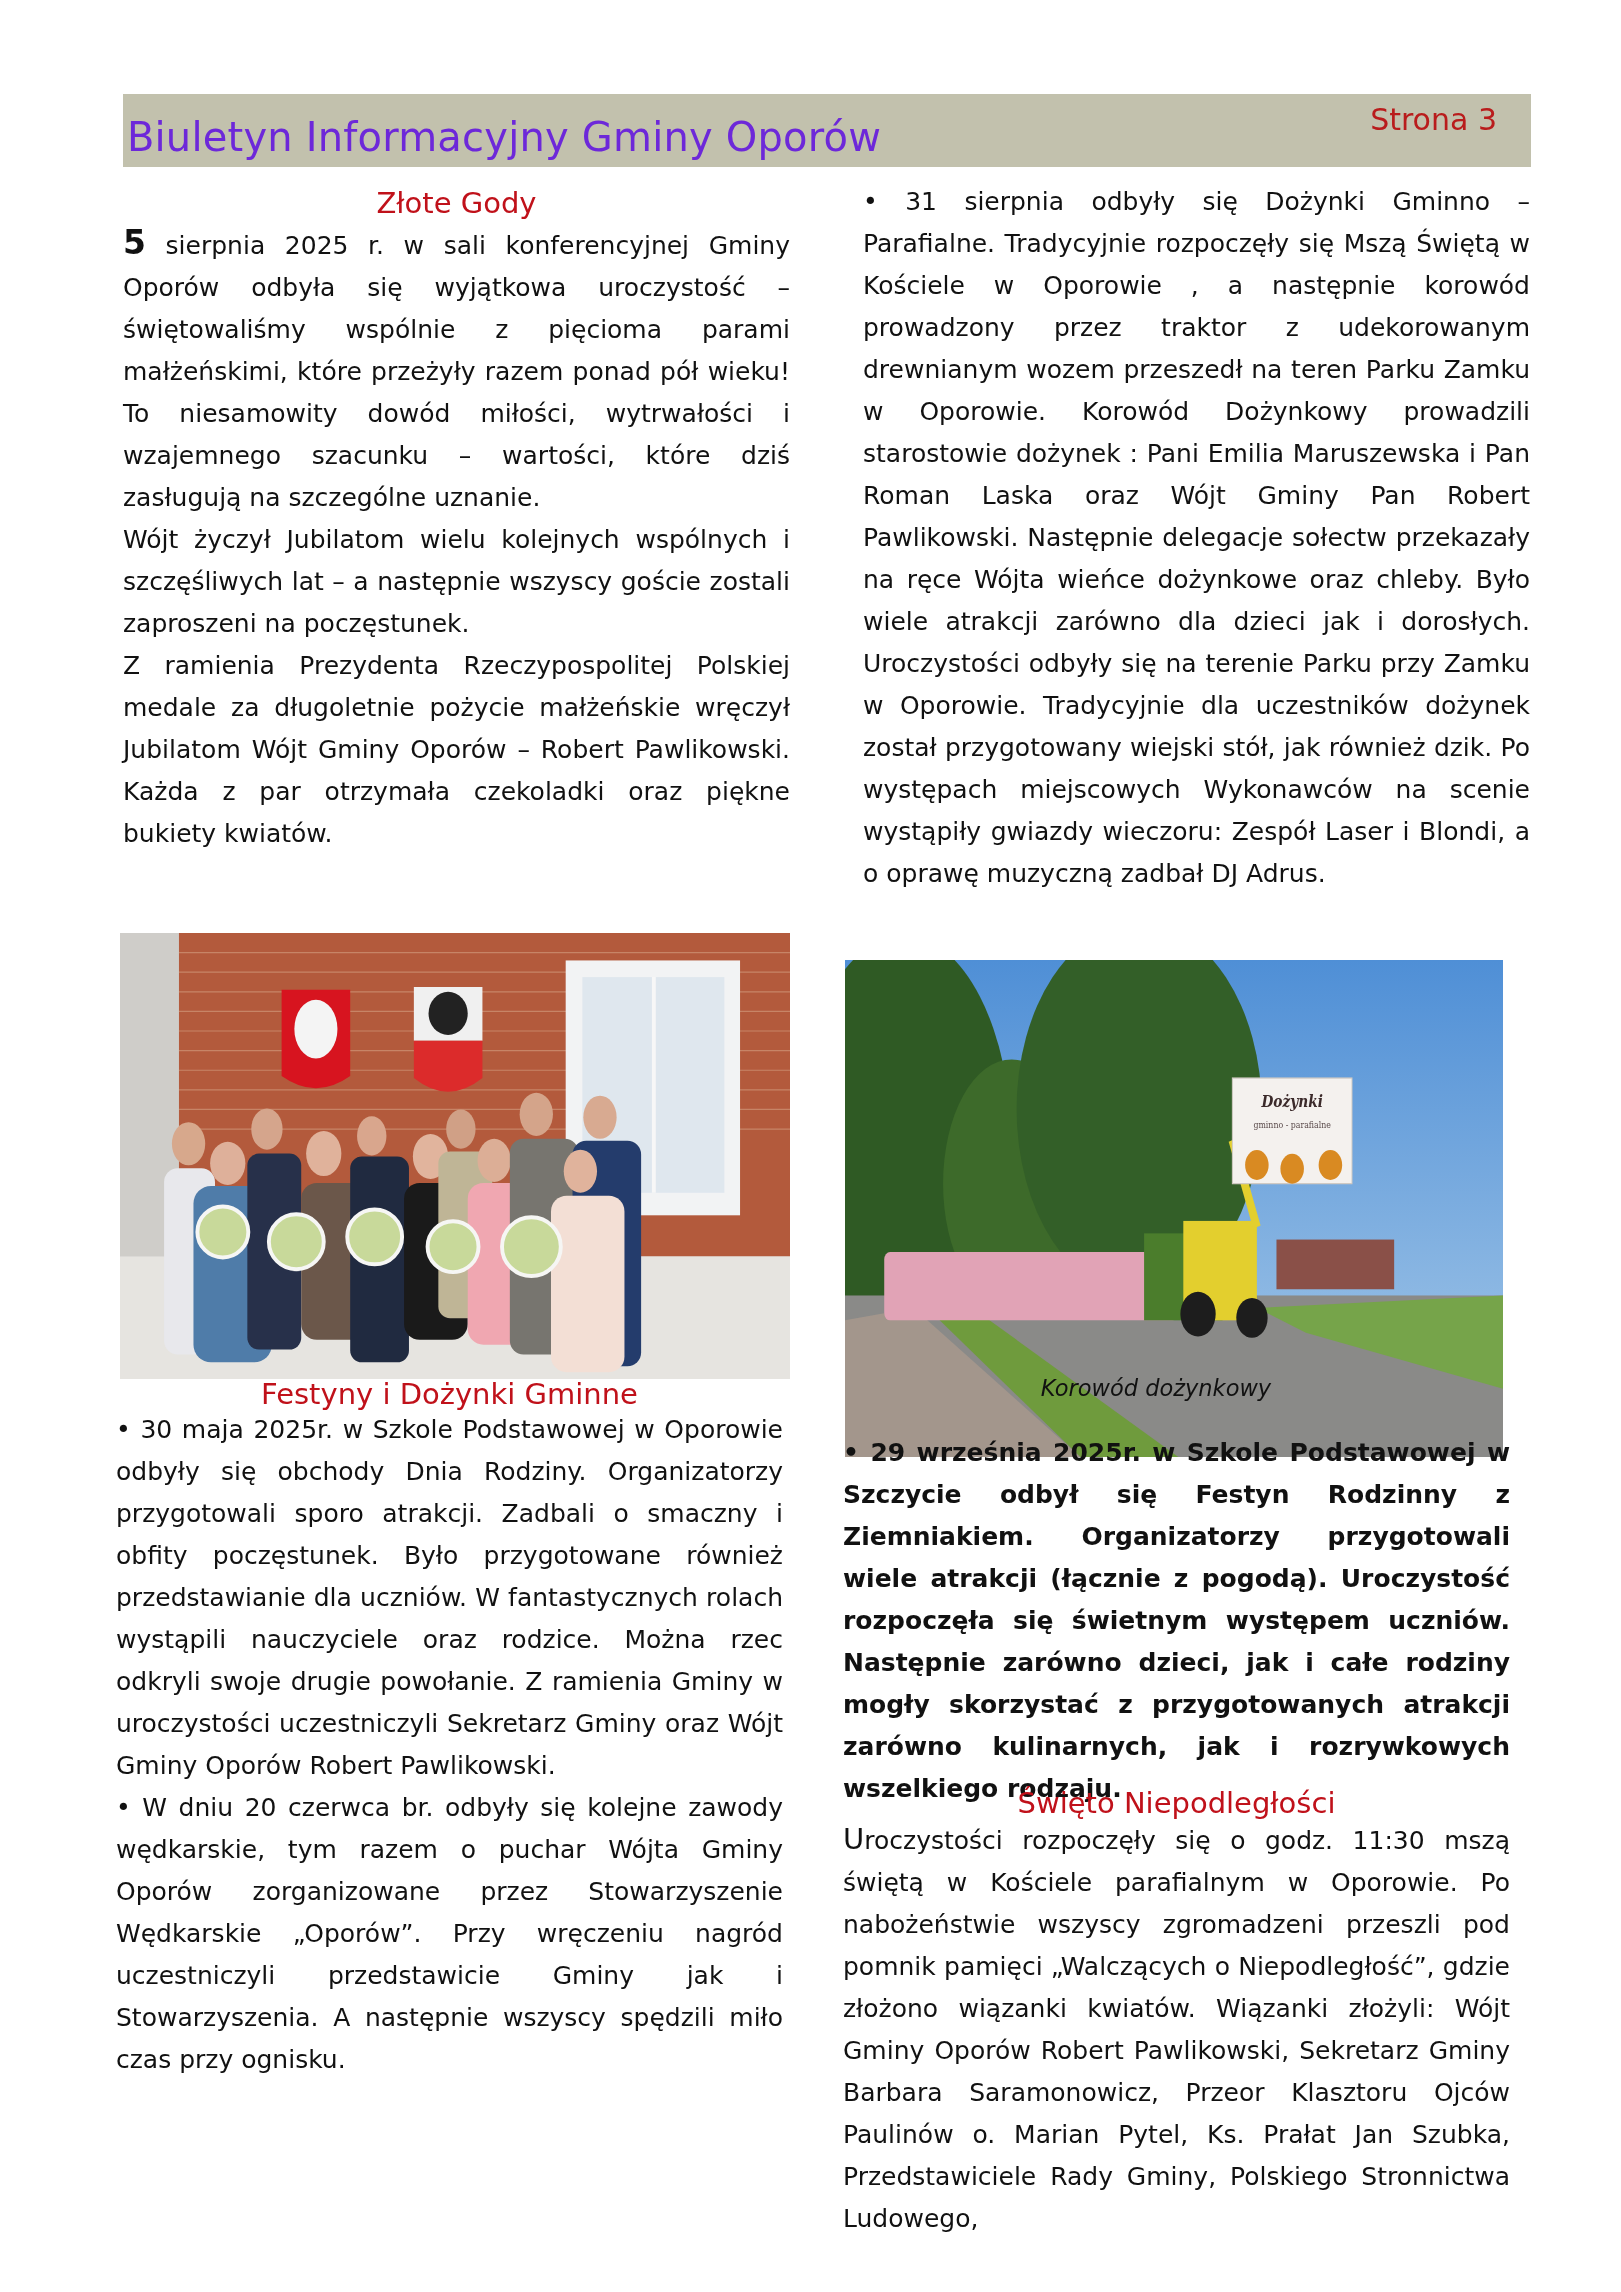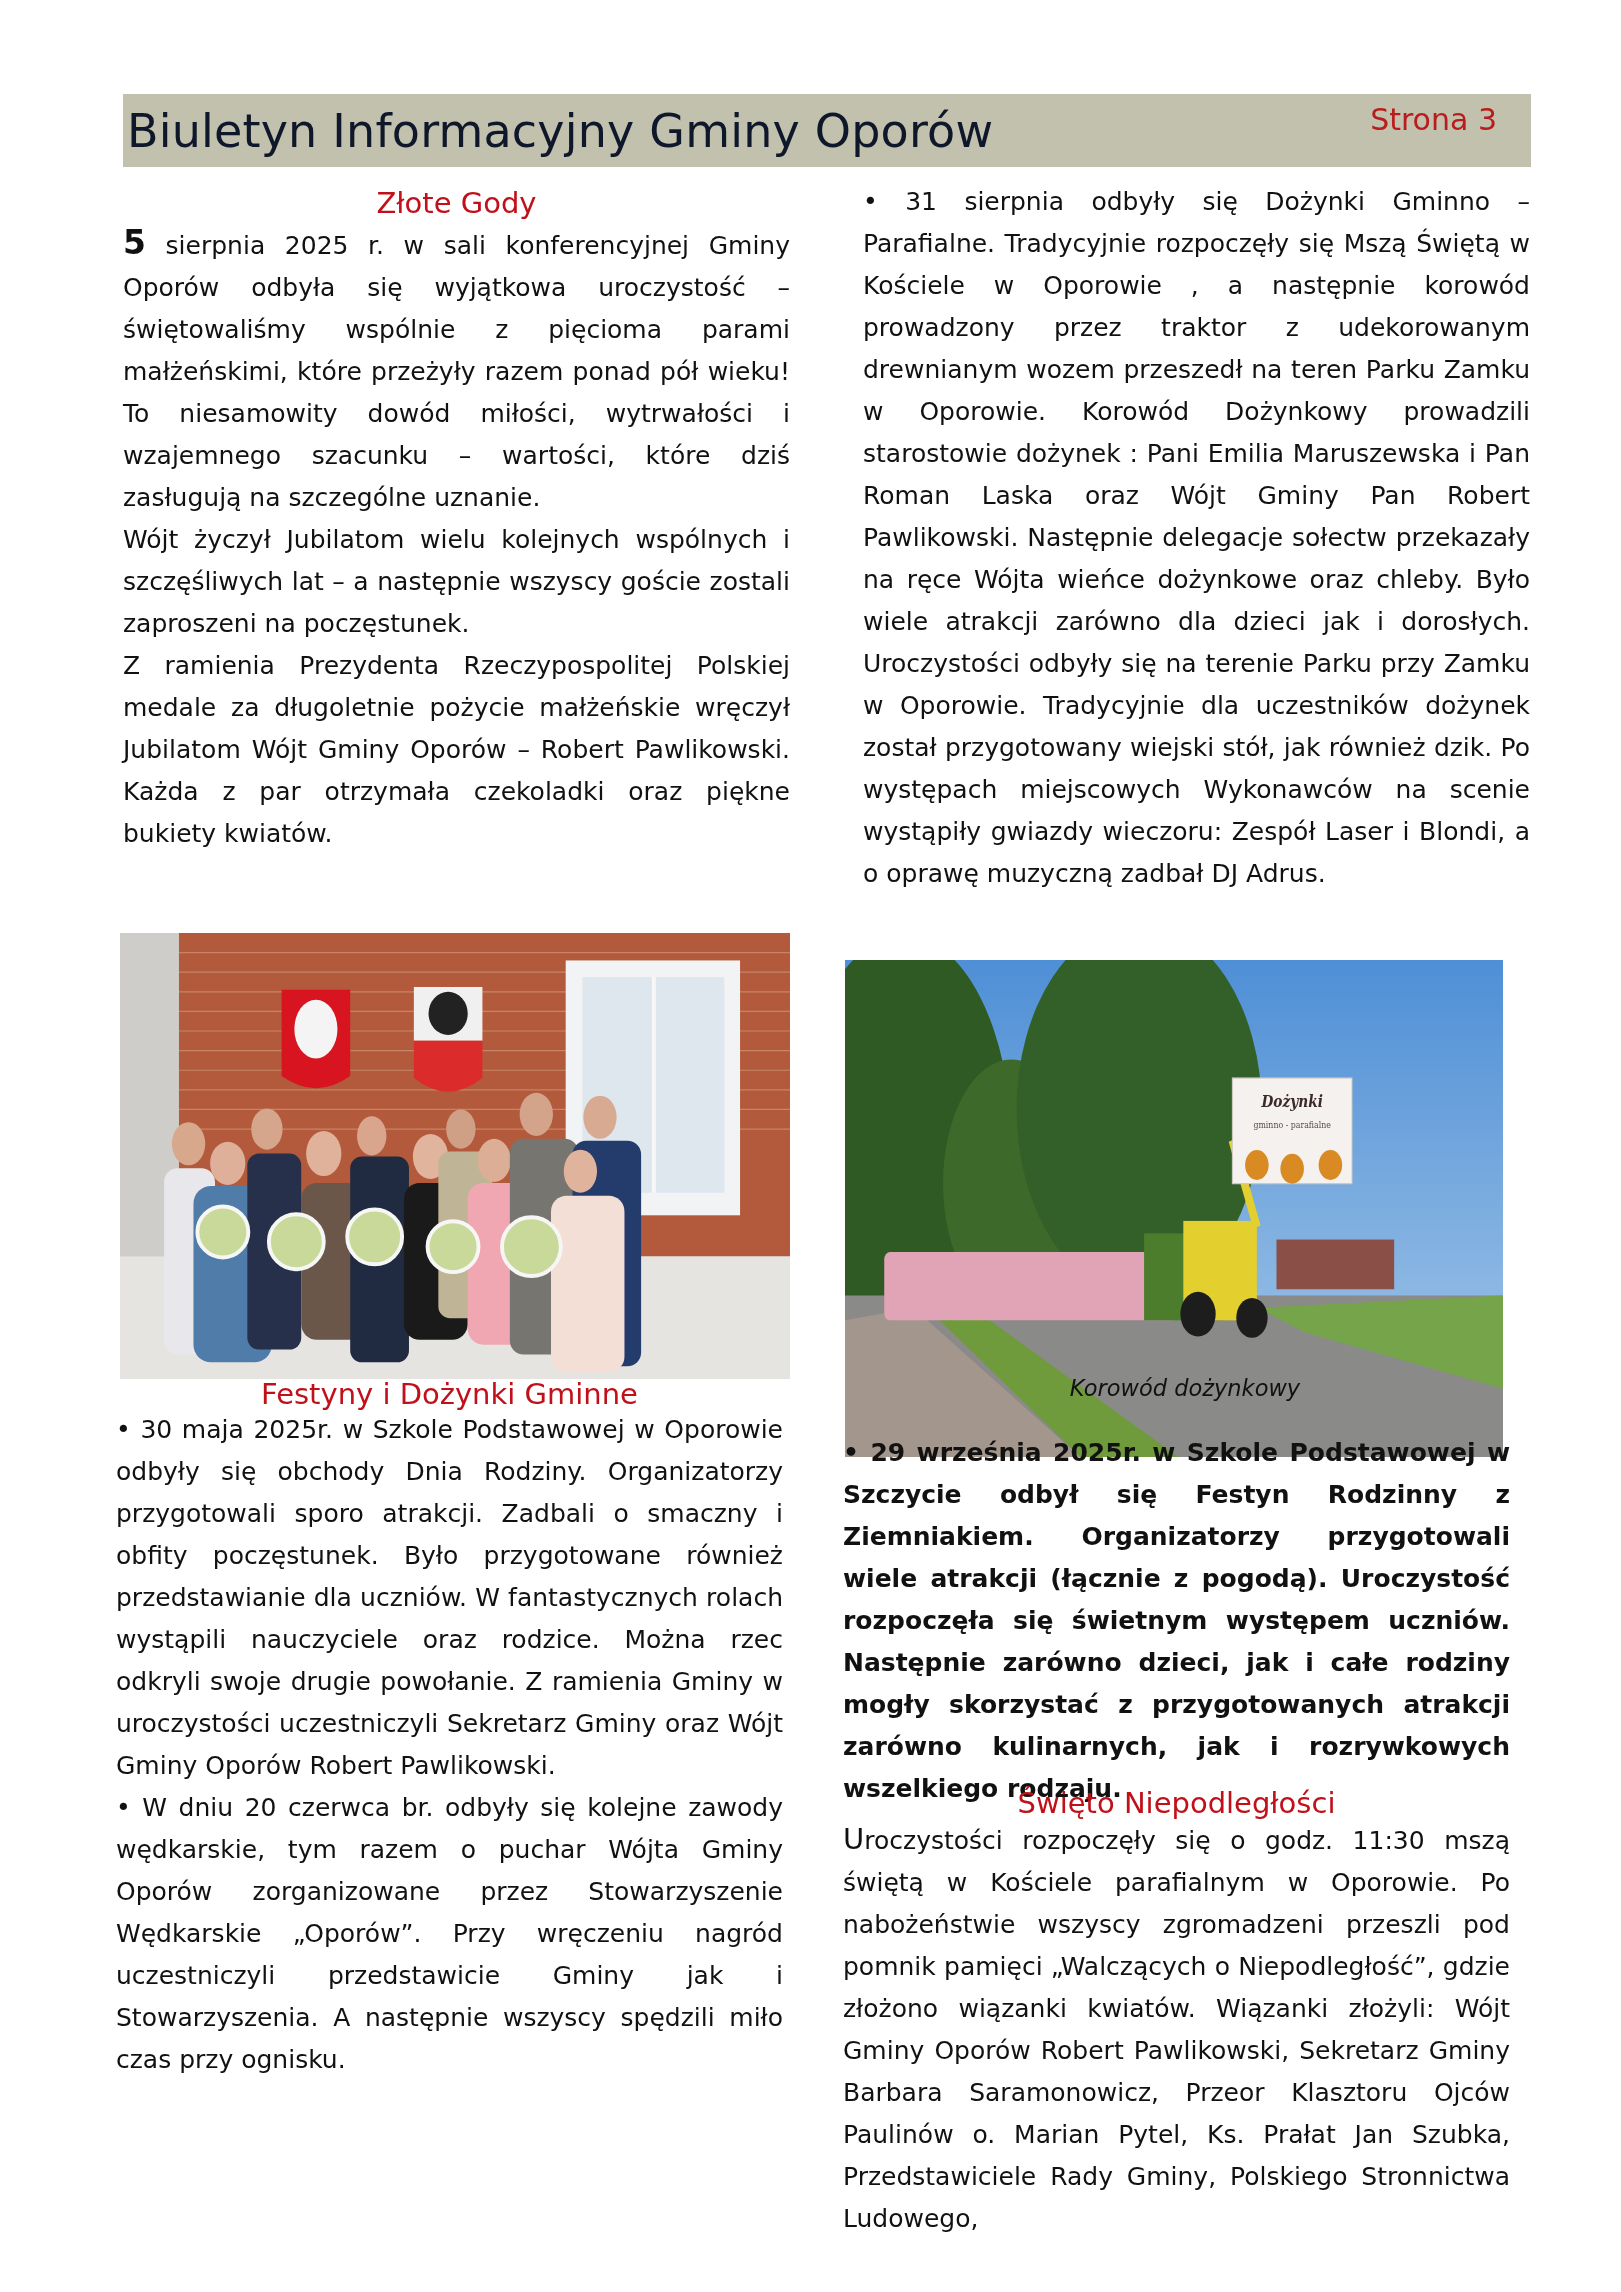--- a/index.html
+++ b/index.html
@@ -1,20 +1,20 @@
 <!DOCTYPE html>
 <html><head>
 <meta charset="utf-8">
 <style>
   html, body { margin:0; padding:0; background:#ffffff; }
   body { width:1621px; height:2293px; position:relative; overflow:hidden;
          font-family:"DejaVu Sans", sans-serif; color:#111; }
   .header { position:absolute; left:123px; top:94px; width:1408px; height:73px;
             background:#c2c1ad; }
-  .header .title { position:absolute; left:3.9px; top:10px; font-size:46px; color:#0f172a;
+  .header .title { position:absolute; left:3.9px; top:20px; font-size:40px; color:#6d28d9;
                    letter-spacing:0.2px; }
   .header .page { position:absolute; right:34px; top:7.8px; font-size:30px; color:#b91c1c; }
 
   .col { position:absolute; }
   .h { color:#c0111a; font-size:29px; text-align:center; margin:0; font-weight:normal; }
   .p { font-size:25px; line-height:42px; text-align:justify; margin:0; text-align-last:left; }
   .drop { font-size:33px; font-weight:bold; }
   .caption { font-style:italic; font-size:22.5px; text-align:center; }
 
   .photo { position:absolute; overflow:hidden; }
@@ -125,21 +125,21 @@
     <circle cx="415" cy="288" r="16" fill="#1d1d1d"></circle>
     <line x1="395" y1="145" x2="420" y2="215" stroke="#e3cf2e" stroke-width="8"></line>
     <rect x="395" y="95" width="122" height="85" fill="#f4f1ee" stroke="#cfc9c2"></rect>
     <text x="456" y="118" text-anchor="middle" font-size="14" font-style="italic" font-weight="bold" fill="#3b2a2a" font-family="'DejaVu Serif', serif">Dożynki</text>
     <text x="456" y="135" text-anchor="middle" font-size="8" fill="#5a4a4a" font-family="'DejaVu Serif', serif">gminno - parafialne</text>
     <circle cx="420" cy="165" r="12" fill="#d98a22"></circle>
       <circle cx="456" cy="168" r="12" fill="#d98a22"></circle>
       <circle cx="495" cy="165" r="12" fill="#d98a22"></circle>
   </svg>
 </div>
-<div class="col caption" style="left:856px; top:1375px; width:658px;">Korowód dożynkowy</div>
+<div class="col caption" style="left:827px; top:1375px; width:658px;">Korowód dożynkowy</div>
 
 <div class="col" style="left:116px; top:1377px; width:667px;">
   <h2 class="h" style="margin-bottom:-2px;">Festyny i Dożynki Gminne</h2>
   <p class="p">•  30 maja 2025r. w Szkole Podstawowej w Oporowie odbyły się obchody Dnia Rodziny. Organizatorzy przygotowali sporo atrakcji. Zadbali o smaczny i obfity poczęstunek. Było przygotowane również przedstawianie dla uczniów. W fantastycznych rolach wystąpili nauczyciele oraz rodzice. Można rzec odkryli swoje drugie powołanie. Z ramienia Gminy w uroczystości uczestniczyli Sekretarz Gminy oraz Wójt Gminy Oporów Robert Pawlikowski.</p>
   <p class="p">• W dniu 20 czerwca br. odbyły się kolejne zawody wędkarskie, tym razem o puchar Wójta Gminy Oporów zorganizowane przez Stowarzyszenie Wędkarskie „Oporów”. Przy wręczeniu nagród uczestniczyli przedstawicie Gminy jak i Stowarzyszenia. A następnie wszyscy spędzili miło czas przy ognisku.</p>
 </div>
 
 <div class="col" style="left:843px; top:1432px; width:667px;font-weight:bold;">
   <p class="p">• 29 września 2025r. w Szkole Podstawowej w Szczycie odbył się Festyn Rodzinny z Ziemniakiem. Organizatorzy przygotowali wiele atrakcji (łącznie z pogodą). Uroczystość rozpoczęła się świetnym występem uczniów. Następnie zarówno dzieci, jak i całe rodziny mogły skorzystać z przygotowanych atrakcji zarówno kulinarnych, jak i rozrywkowych wszelkiego rodzaju.</p>
 </div>

